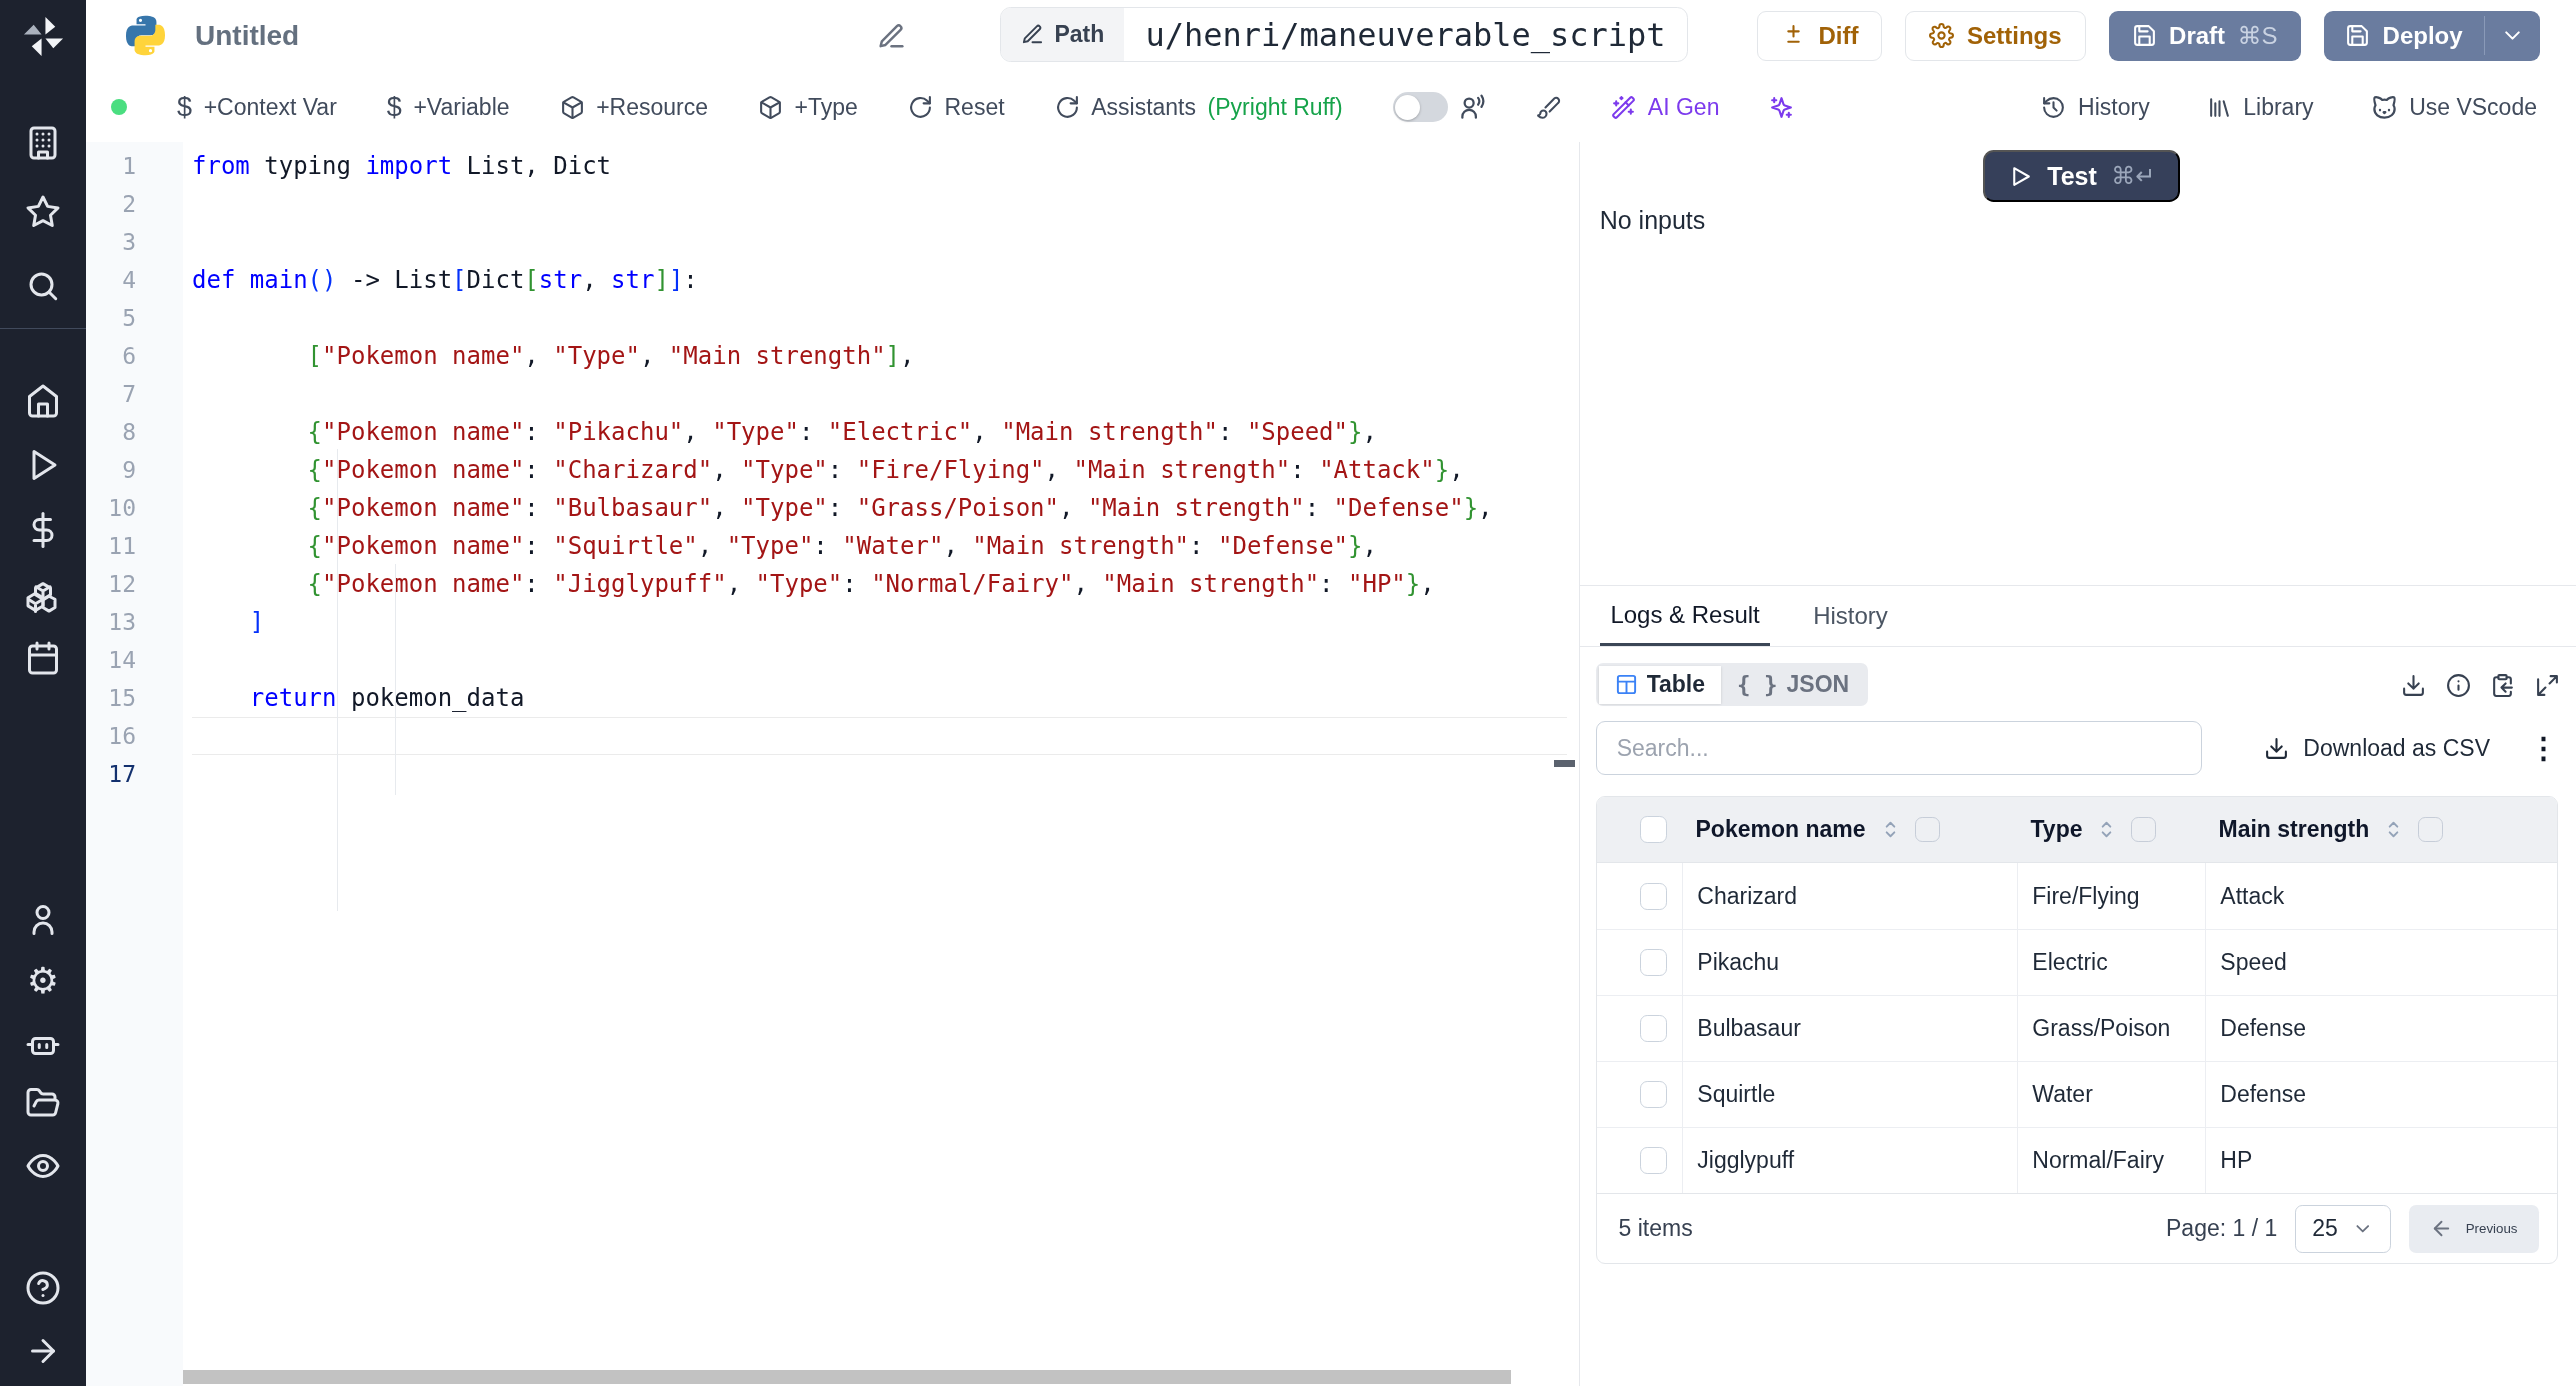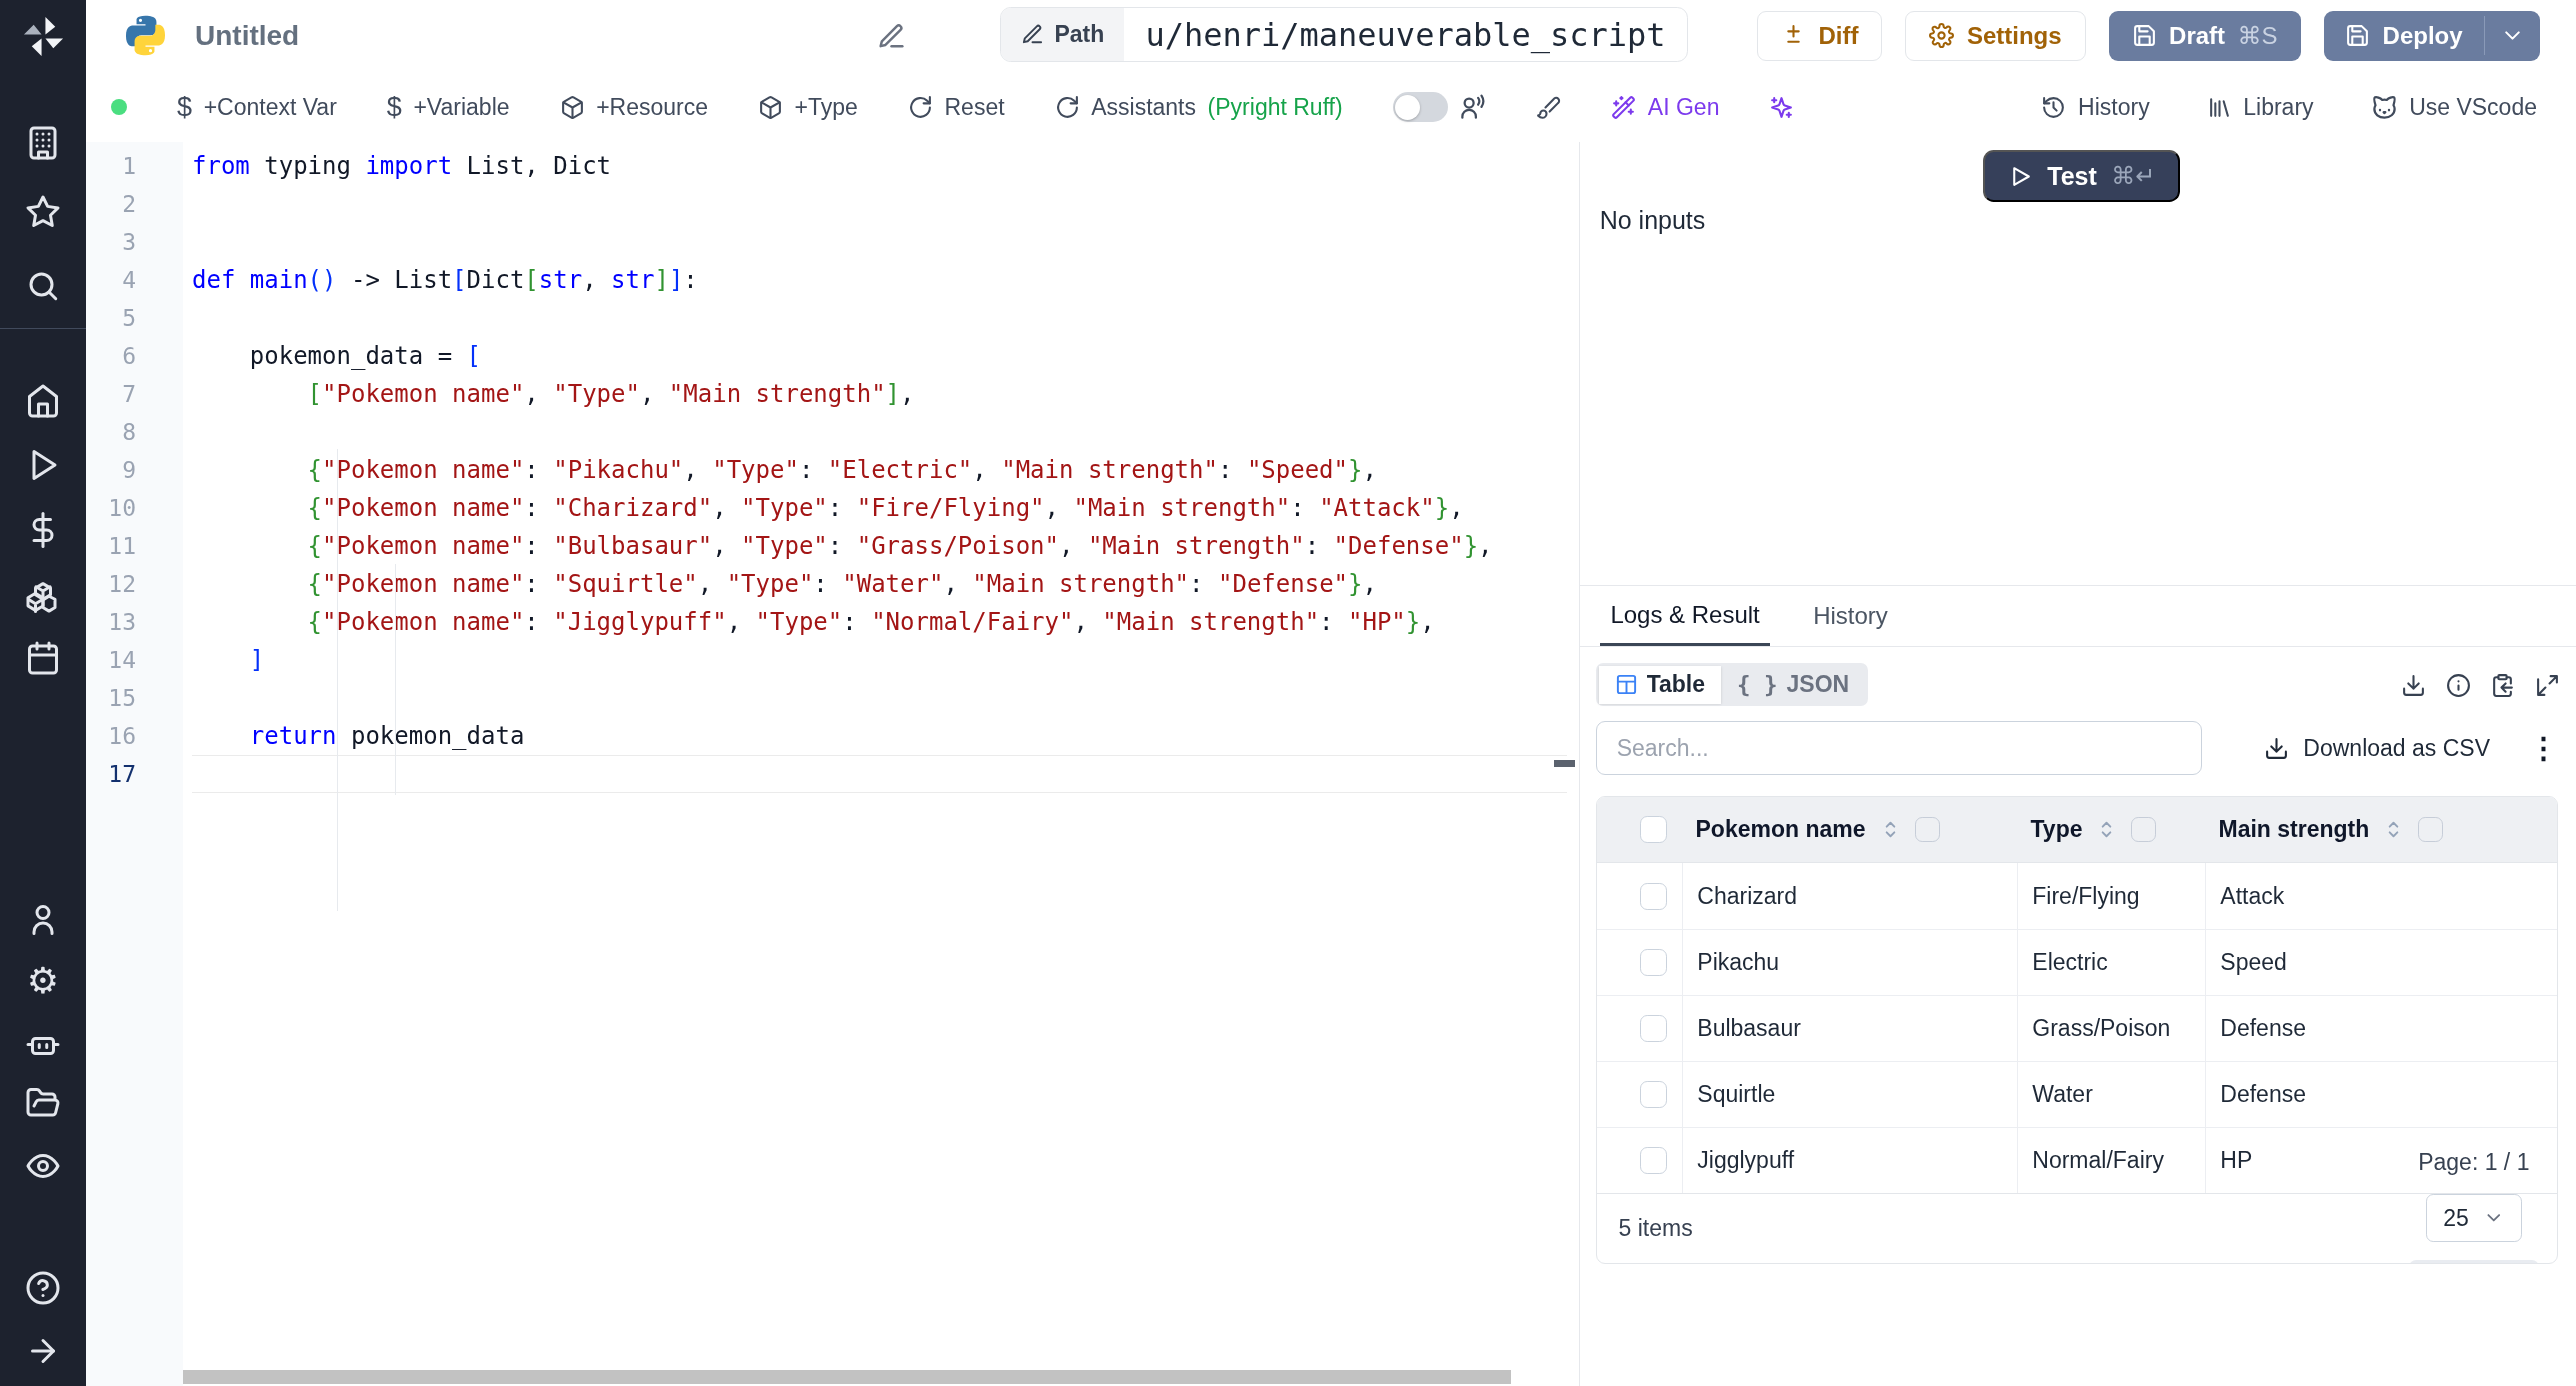--- a/index.html
+++ b/index.html
@@ -101,21 +101,21 @@
   .trow + .trow { border-top:0.9px solid #eceef2; }
   .c0 { width:86px; display:flex; align-items:center; }
   .c1 { width:335px; } .c2 { width:188px; } .c3 { flex:1; }
   .trow .c0, .trow .c1, .trow .c2 { border-right:0.9px solid #eceef2; }
   .cell { display:flex; align-items:center; padding-left:14.3px; font-size:23px; color:#1f2937; }
   .hcell { display:flex; align-items:center; gap:13px; padding-left:12.5px; font-size:23px; font-weight:700; color:#0f172a; }
   .cb { width:27px; height:27px; border:1.8px solid #cbd3dd; border-radius:7.2px; background:#fff; margin-left:43px; flex:none; }
   .hcb { width:25px; height:25px; border:1.8px solid #c6cdd8; border-radius:7.2px; flex:none; }
   .sort { color:#94a3b8; }
   .tfoot { display:flex; align-items:center; height:70px; border-top:0.9px solid #e3e6ea; padding:0 18px 0 21.5px; font-size:23px; color:#374151; }
-  .tfoot .right { margin-left:auto; display:flex; align-items:center; gap:18px;flex-direction:column; }
+  .tfoot .right { margin-left:auto; display:flex; align-items:center; gap:18px; }
   .psize { display:flex; align-items:center; gap:14.3px; height:48px; padding:0 16px; border:1.8px solid #cbd3dd; border-radius:7.2px; color:#1f2937; }
   .prev { display:flex; align-items:center; gap:12.5px; height:48px; padding:0 21.5px; background:#e9ecf1; border-radius:7.2px; color:#374151; font-weight:500; }
 </style>
 </head>
 <body>
 
 <div class="app">
 
   <nav class="sidebar">
     <div class="logo">
@@ -393,21 +393,20 @@
         <div class="ln">15</div>
         <div class="ln">16</div>
         <div class="ln active">17</div>
       </div>
     <div class="code">
         <div class="cl"><span class="k">from</span><span class="p"> typing </span><span class="k">import</span><span class="p"> List, Dict</span></div>
         <div class="cl">&nbsp;</div>
         <div class="cl">&nbsp;</div>
         <div class="cl"><span class="k">def</span><span class="p"> </span><span class="k">main</span><span class="b1">()</span><span class="p"> -&gt; List</span><span class="b1">[</span><span class="p">Dict</span><span class="b2">[</span><span class="k">str</span><span class="p">, </span><span class="k">str</span><span class="b2">]</span><span class="b1">]</span><span class="p">:</span></div>
         <div class="cl">&nbsp;</div>
-        <div class="cl"><span class="p">    pokemon_data = </span><span class="b1">[</span></div>
         <div class="cl"><span class="p">        </span><span class="b2">[</span><span class="s">"Pokemon name"</span><span class="p">, </span><span class="s">"Type"</span><span class="p">, </span><span class="s">"Main strength"</span><span class="b2">]</span><span class="p">,</span></div>
         <div class="cl">&nbsp;</div>
         <div class="cl"><span class="p">        </span><span class="b2">{</span><span class="s">"Pokemon name"</span><span class="p">: </span><span class="s">"Pikachu"</span><span class="p">, </span><span class="s">"Type"</span><span class="p">: </span><span class="s">"Electric"</span><span class="p">, </span><span class="s">"Main strength"</span><span class="p">: </span><span class="s">"Speed"</span><span class="b2">}</span><span class="p">,</span></div>
         <div class="cl"><span class="p">        </span><span class="b2">{</span><span class="s">"Pokemon name"</span><span class="p">: </span><span class="s">"Charizard"</span><span class="p">, </span><span class="s">"Type"</span><span class="p">: </span><span class="s">"Fire/Flying"</span><span class="p">, </span><span class="s">"Main strength"</span><span class="p">: </span><span class="s">"Attack"</span><span class="b2">}</span><span class="p">,</span></div>
         <div class="cl"><span class="p">        </span><span class="b2">{</span><span class="s">"Pokemon name"</span><span class="p">: </span><span class="s">"Bulbasaur"</span><span class="p">, </span><span class="s">"Type"</span><span class="p">: </span><span class="s">"Grass/Poison"</span><span class="p">, </span><span class="s">"Main strength"</span><span class="p">: </span><span class="s">"Defense"</span><span class="b2">}</span><span class="p">,</span></div>
         <div class="cl"><span class="p">        </span><span class="b2">{</span><span class="s">"Pokemon name"</span><span class="p">: </span><span class="s">"Squirtle"</span><span class="p">, </span><span class="s">"Type"</span><span class="p">: </span><span class="s">"Water"</span><span class="p">, </span><span class="s">"Main strength"</span><span class="p">: </span><span class="s">"Defense"</span><span class="b2">}</span><span class="p">,</span></div>
         <div class="cl"><span class="p">        </span><span class="b2">{</span><span class="s">"Pokemon name"</span><span class="p">: </span><span class="s">"Jigglypuff"</span><span class="p">, </span><span class="s">"Type"</span><span class="p">: </span><span class="s">"Normal/Fairy"</span><span class="p">, </span><span class="s">"Main strength"</span><span class="p">: </span><span class="s">"HP"</span><span class="b2">}</span><span class="p">,</span></div>
         <div class="cl"><span class="p">    </span><span class="b1">]</span></div>
         <div class="cl">&nbsp;</div>
         <div class="cl"><span class="p">    </span><span class="k">return</span><span class="p"> pokemon_data</span></div>

